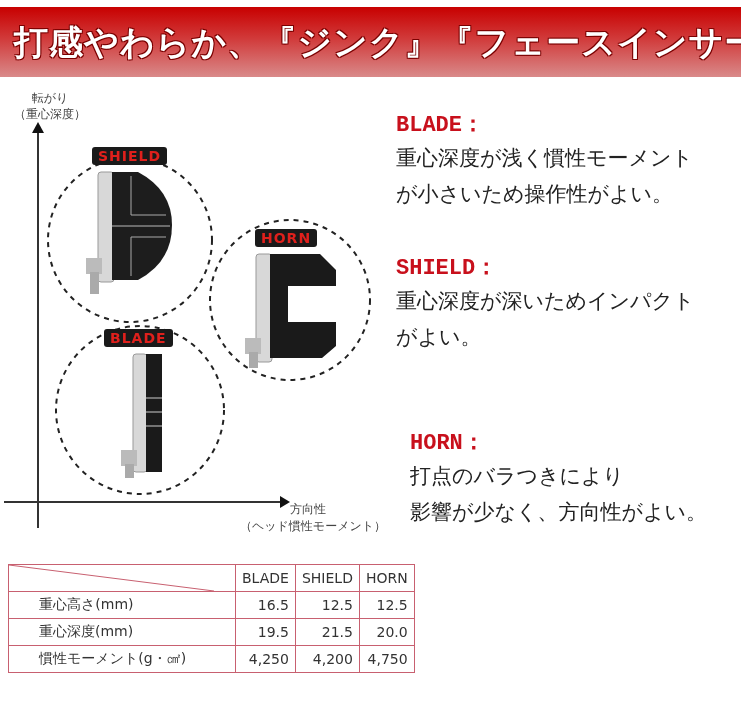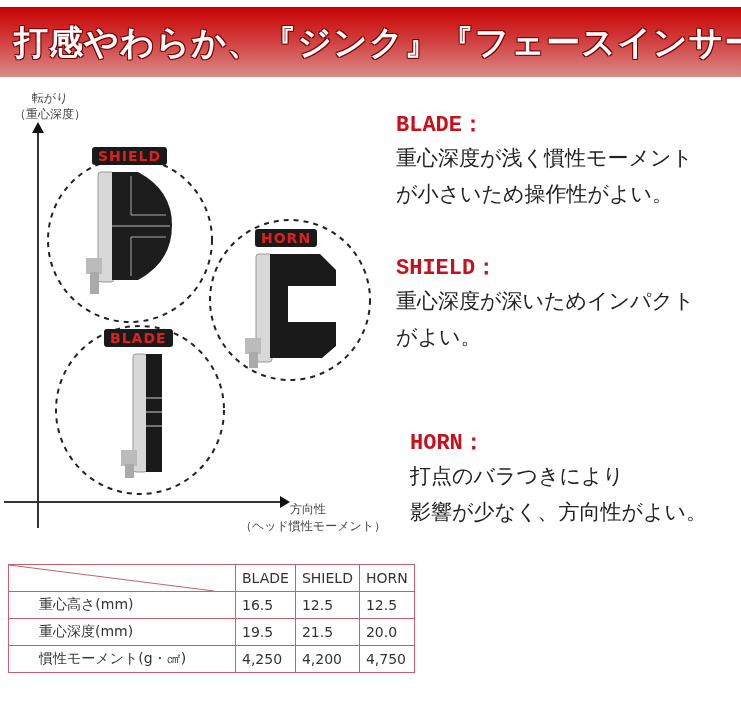--- a/index.html
+++ b/index.html
@@ -10,21 +10,21 @@
     text-shadow:1px 1px 0 #7a0000, -1px -1px 0 #7a0000, 1px -1px 0 #7a0000, -1px 1px 0 #7a0000; white-space:nowrap; }
   .axis-y-label { position:absolute; left:14px; top:90px; font-size:12px; color:#444; text-align:center; line-height:16px; }
   .axis-x-label { position:absolute; left:240px; top:501px; font-size:12px; color:#444; text-align:center; line-height:17px; }
   svg.plot { position:absolute; left:0; top:0; }
   .tag { position:absolute; background:#1a1a1a; border-radius:3px; color:#e0201c; font-weight:bold; font-size:14px; letter-spacing:1px; padding:1px 6px; line-height:16px; }
   .desc { position:absolute; left:396px; }
   .desc .head { color:#c8101c; font-weight:bold; font-size:22px; line-height:28px;font-family:Liberation Mono, monospace; }
   .desc .body { font-size:21px; line-height:36px; color:#222; white-space:nowrap; }
   table.spec { position:absolute; left:8px; top:564px; border-collapse:collapse; font-size:14px; color:#333; }
   table.spec td { border:1px solid #c86070; height:26px; padding:0 6px; }
-  table.spec td.num { text-align:left; }
+  table.spec td.num { text-align:right; }
   table.spec td.hdr { text-align:center; }
   table.spec td.rowlab { width:190px; padding-left:30px; }
 </style>
 </head>
 <body>
 
 <div class="banner">
   <div class="banner-title">打感やわらか、『ジンク』『フェースインサート』</div>
 </div>
 

